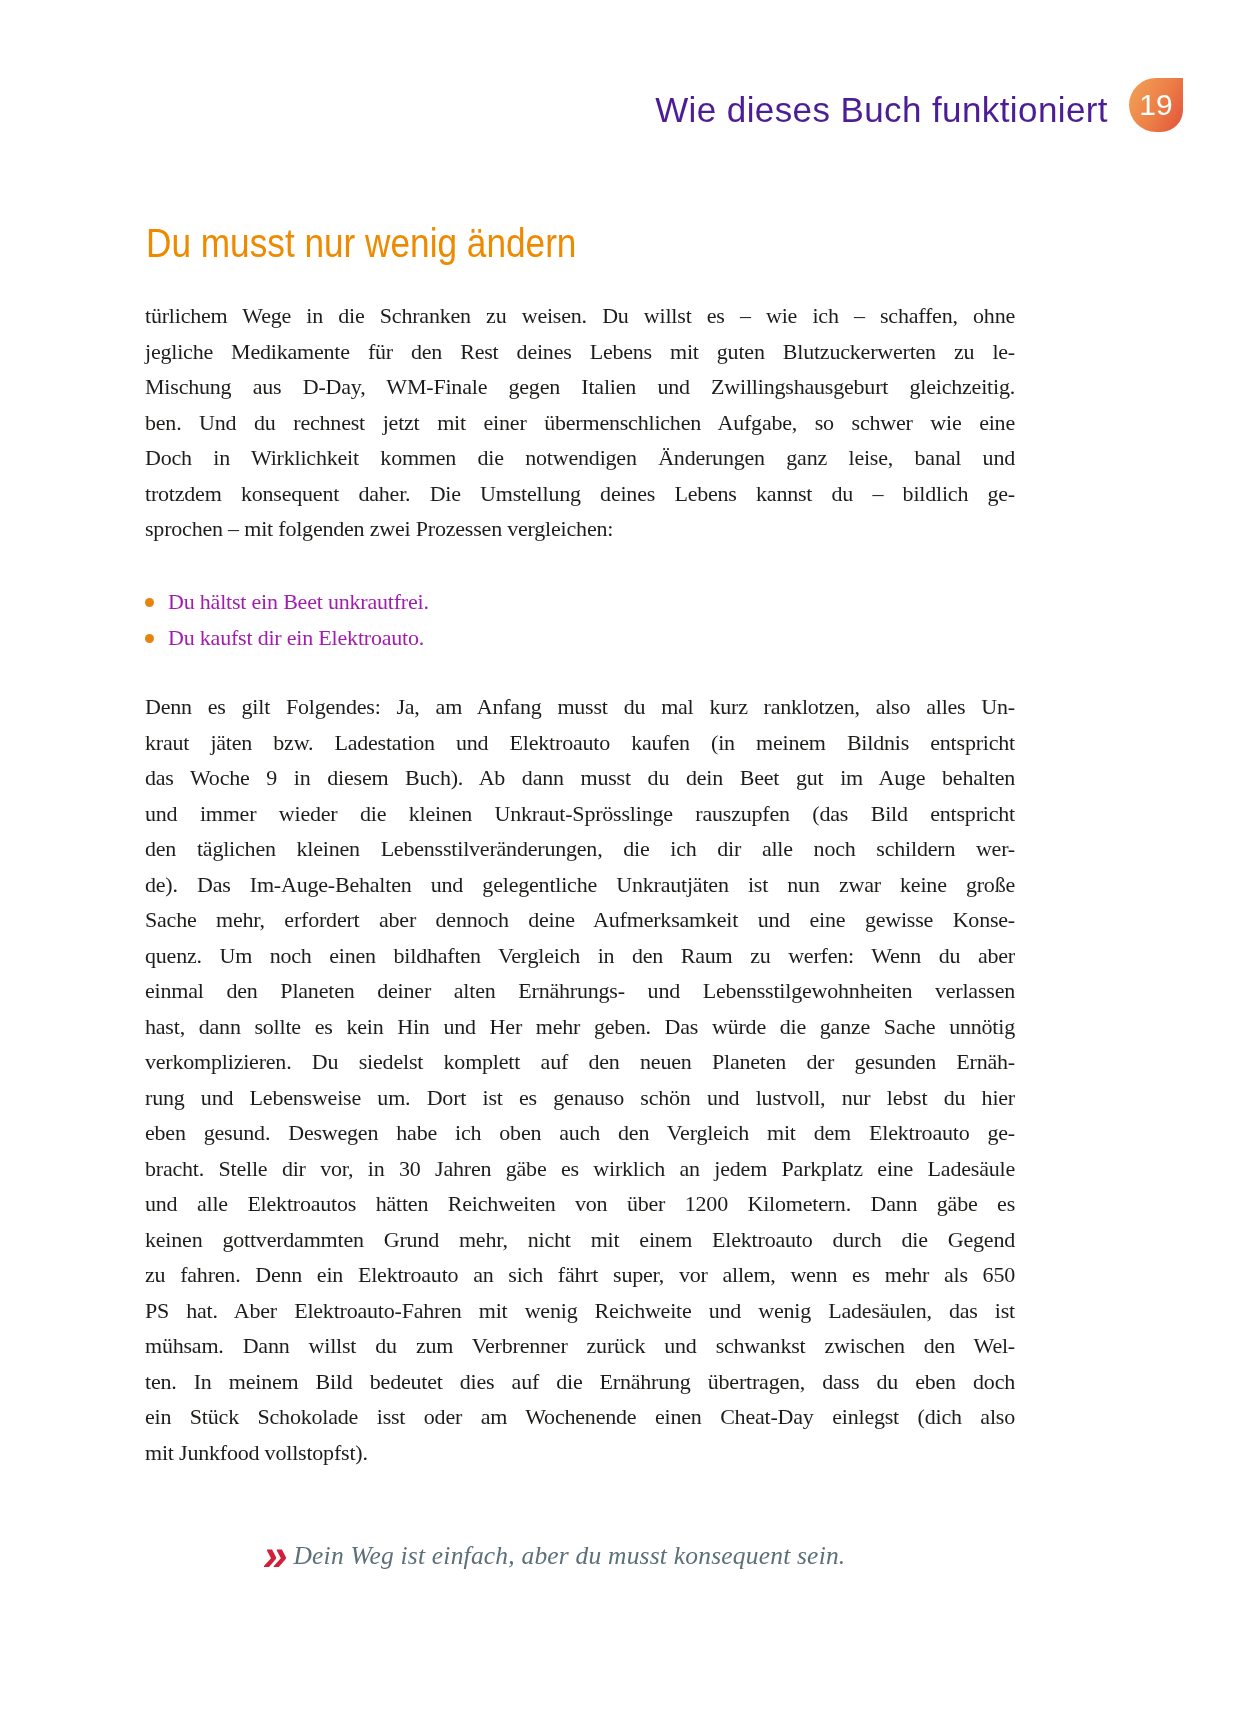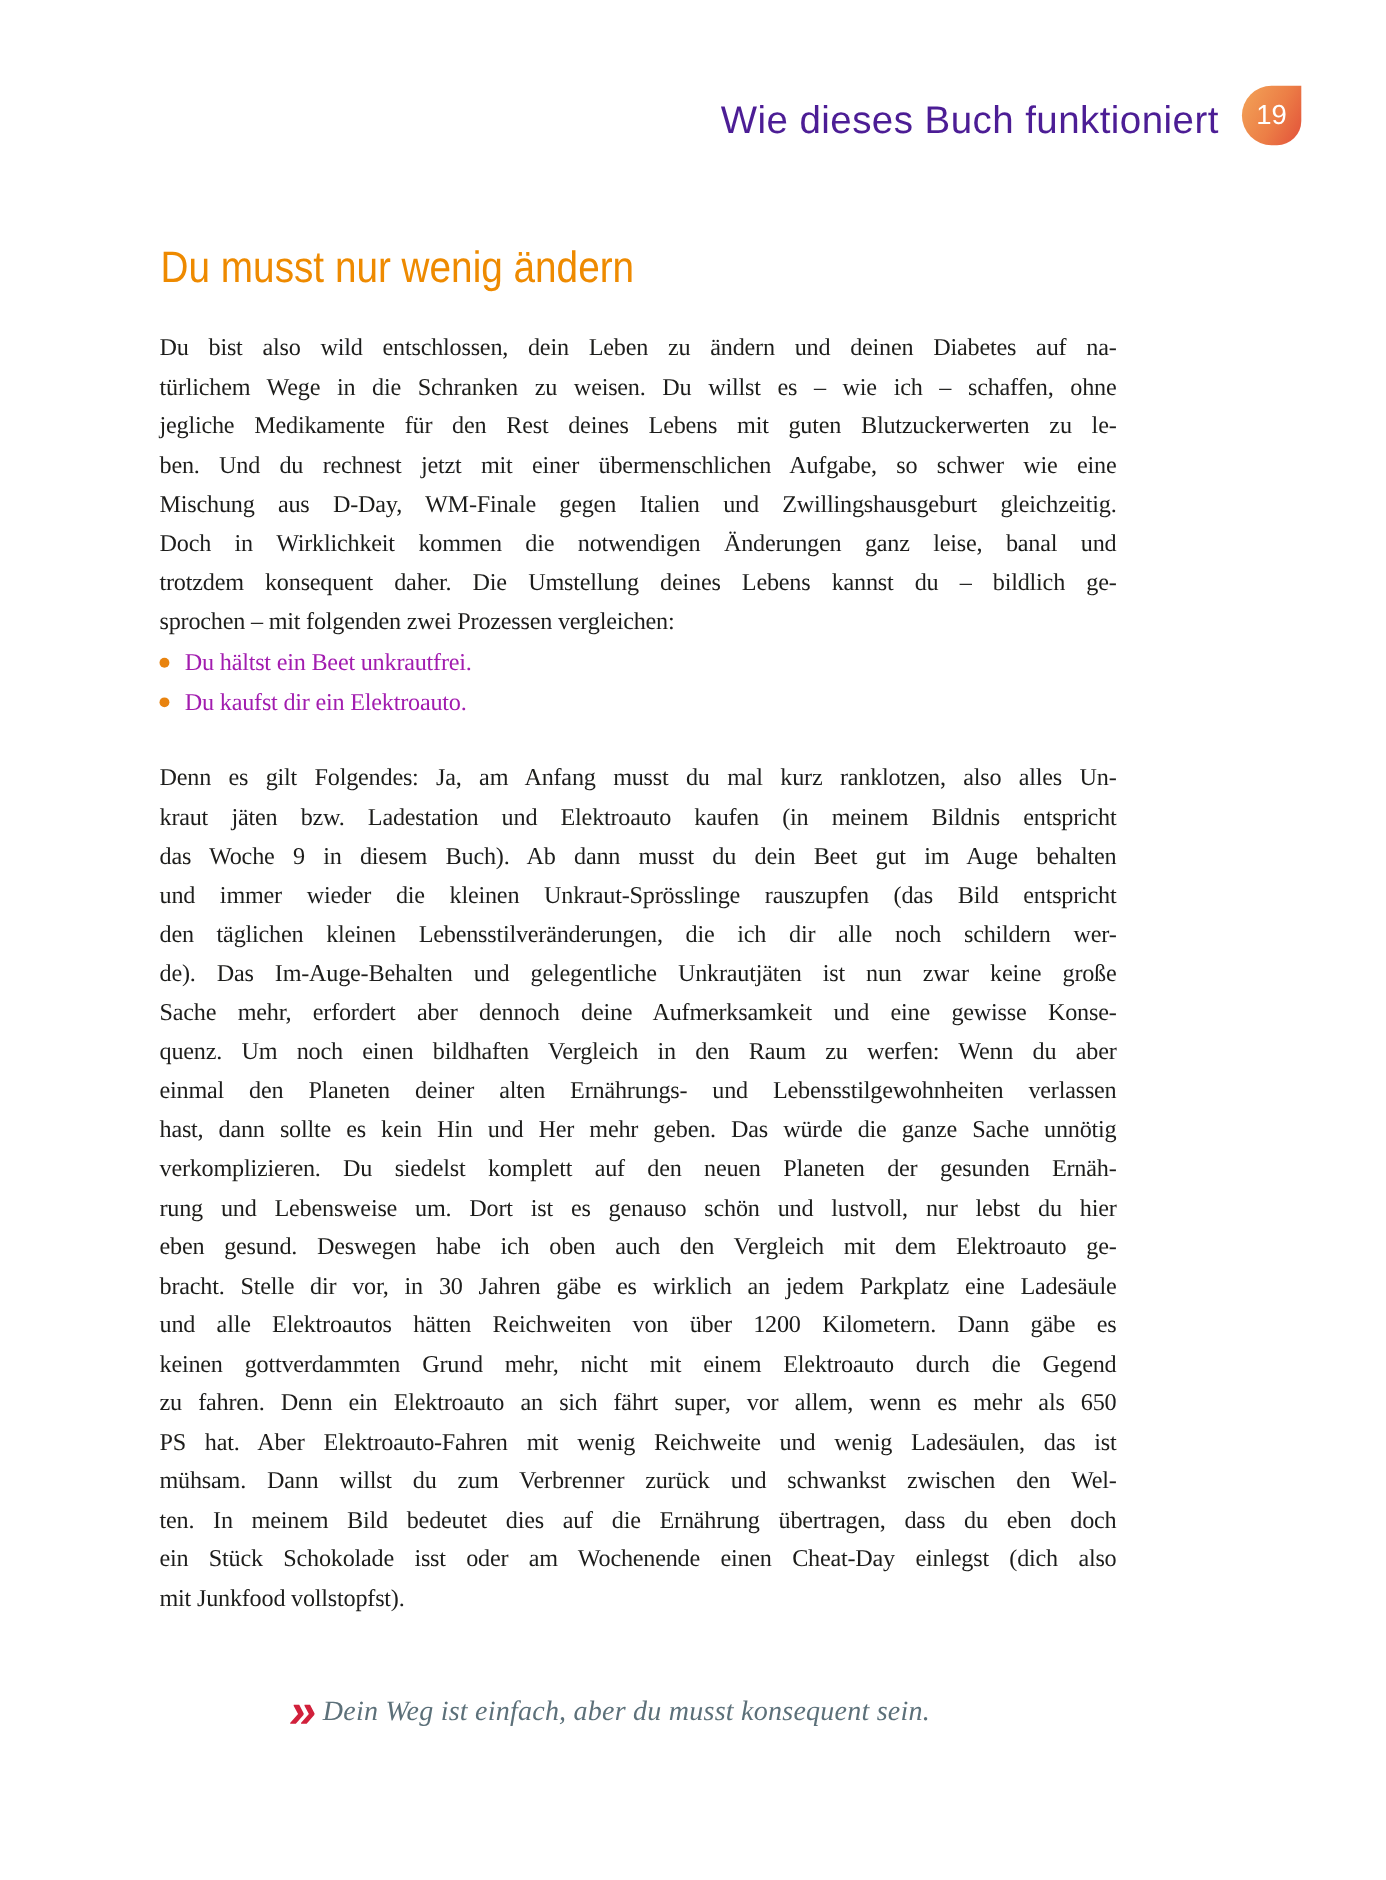--- a/index.html
+++ b/index.html
@@ -29,21 +29,21 @@
     width:54px;
     height:54px;
     border-radius:27px 0 22px 27px;
     background:linear-gradient(118deg,#F3A458 0%,#EC7E46 55%,#E2503A 100%);
     display:flex;
     align-items:center;
     justify-content:center;
   }
   .page-badge span{
     font-family:"Liberation Sans","DejaVu Sans",sans-serif;
-    font-size:25px;
+    font-size:30px;
     color:#ffffff;
   }
   
   .chapter-heading{
     position:absolute;
     left:146px;
     top:223px;
     margin:0;
     font-family:"Liberation Sans","DejaVu Sans",sans-serif;
     font-weight:400;
@@ -136,25 +136,24 @@
   <header>
     <span class="running-head">Wie dieses Buch funktioniert</span>
     <div class="page-badge">
       <span>19</span>
     </div>
   </header>
 
   <h1 class="chapter-heading">Du musst nur wenig ändern</h1>
 
   <div class="textblock para1">
-      <div class="bline">Du bist also wild entschlossen, dein Leben zu ändern und deinen Diabetes auf na-</div>
       <div class="bline">türlichem Wege in die Schranken zu weisen. Du willst es – wie ich – schaffen, ohne</div>
       <div class="bline">jegliche Medikamente für den Rest deines Lebens mit guten Blutzuckerwerten zu le-</div>
+      <div class="bline">Mischung aus D-Day, WM-Finale gegen Italien und Zwillingshausgeburt gleichzeitig.</div>
       <div class="bline">ben. Und du rechnest jetzt mit einer übermenschlichen Aufgabe, so schwer wie eine</div>
-      <div class="bline">Mischung aus D-Day, WM-Finale gegen Italien und Zwillingshausgeburt gleichzeitig.</div>
       <div class="bline">Doch in Wirklichkeit kommen die notwendigen Änderungen ganz leise, banal und</div>
       <div class="bline">trotzdem konsequent daher. Die Umstellung deines Lebens kannst du – bildlich ge-</div>
       <div class="bline last">sprochen – mit folgenden zwei Prozessen vergleichen:</div>
     </div>
 
   <ul class="bullet-list">
     <li>
       <span class="dot"></span><span>Du hältst ein Beet unkrautfrei.</span>
     </li>
     <li>

